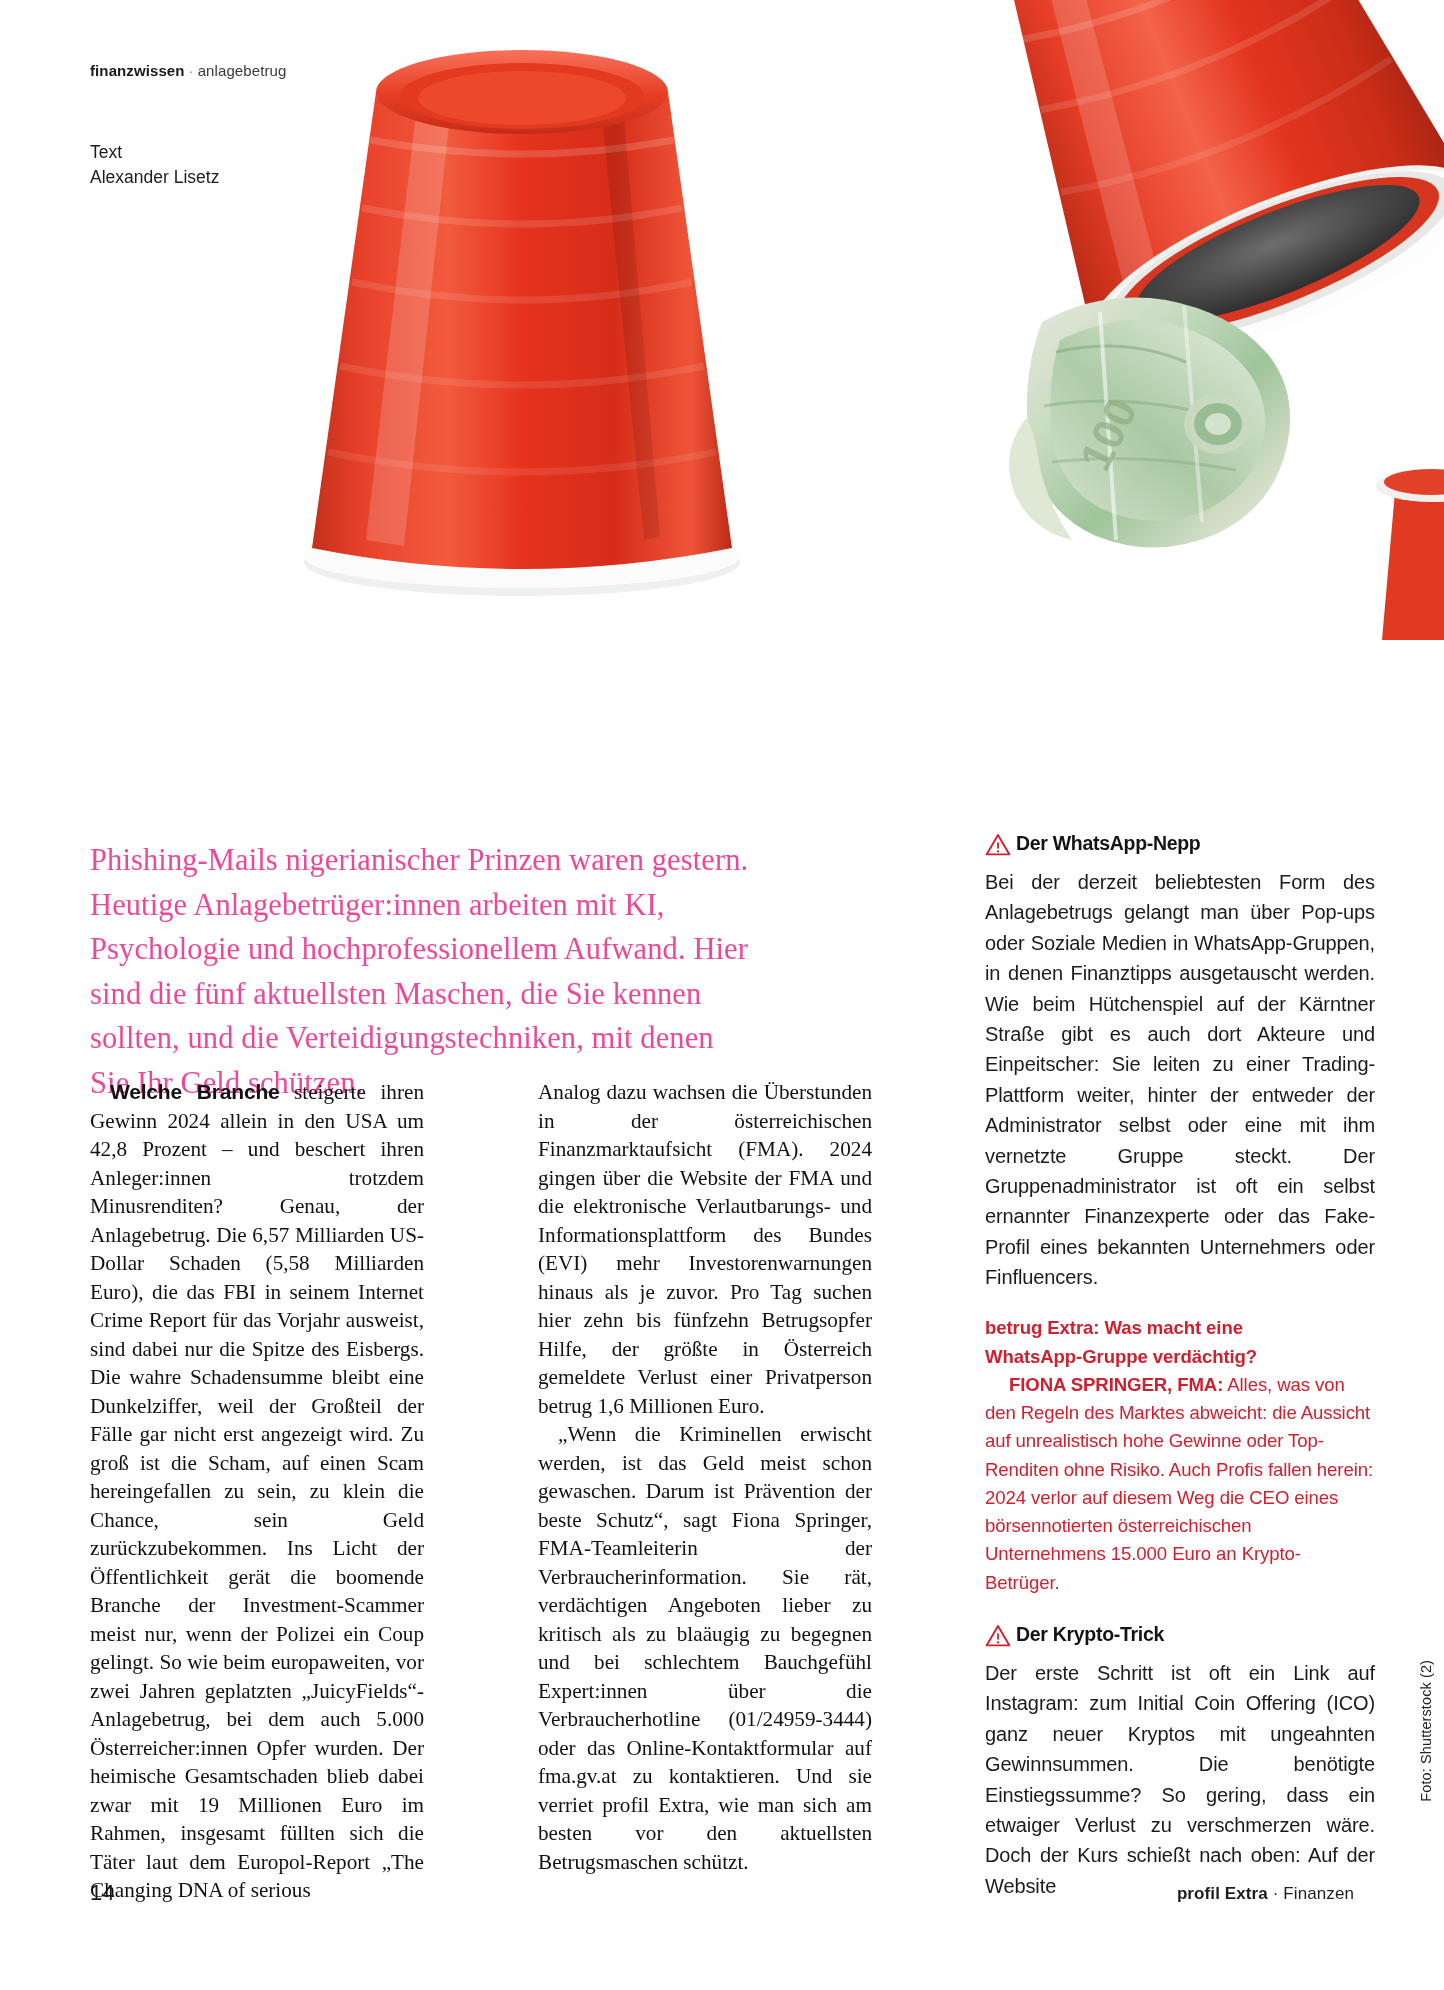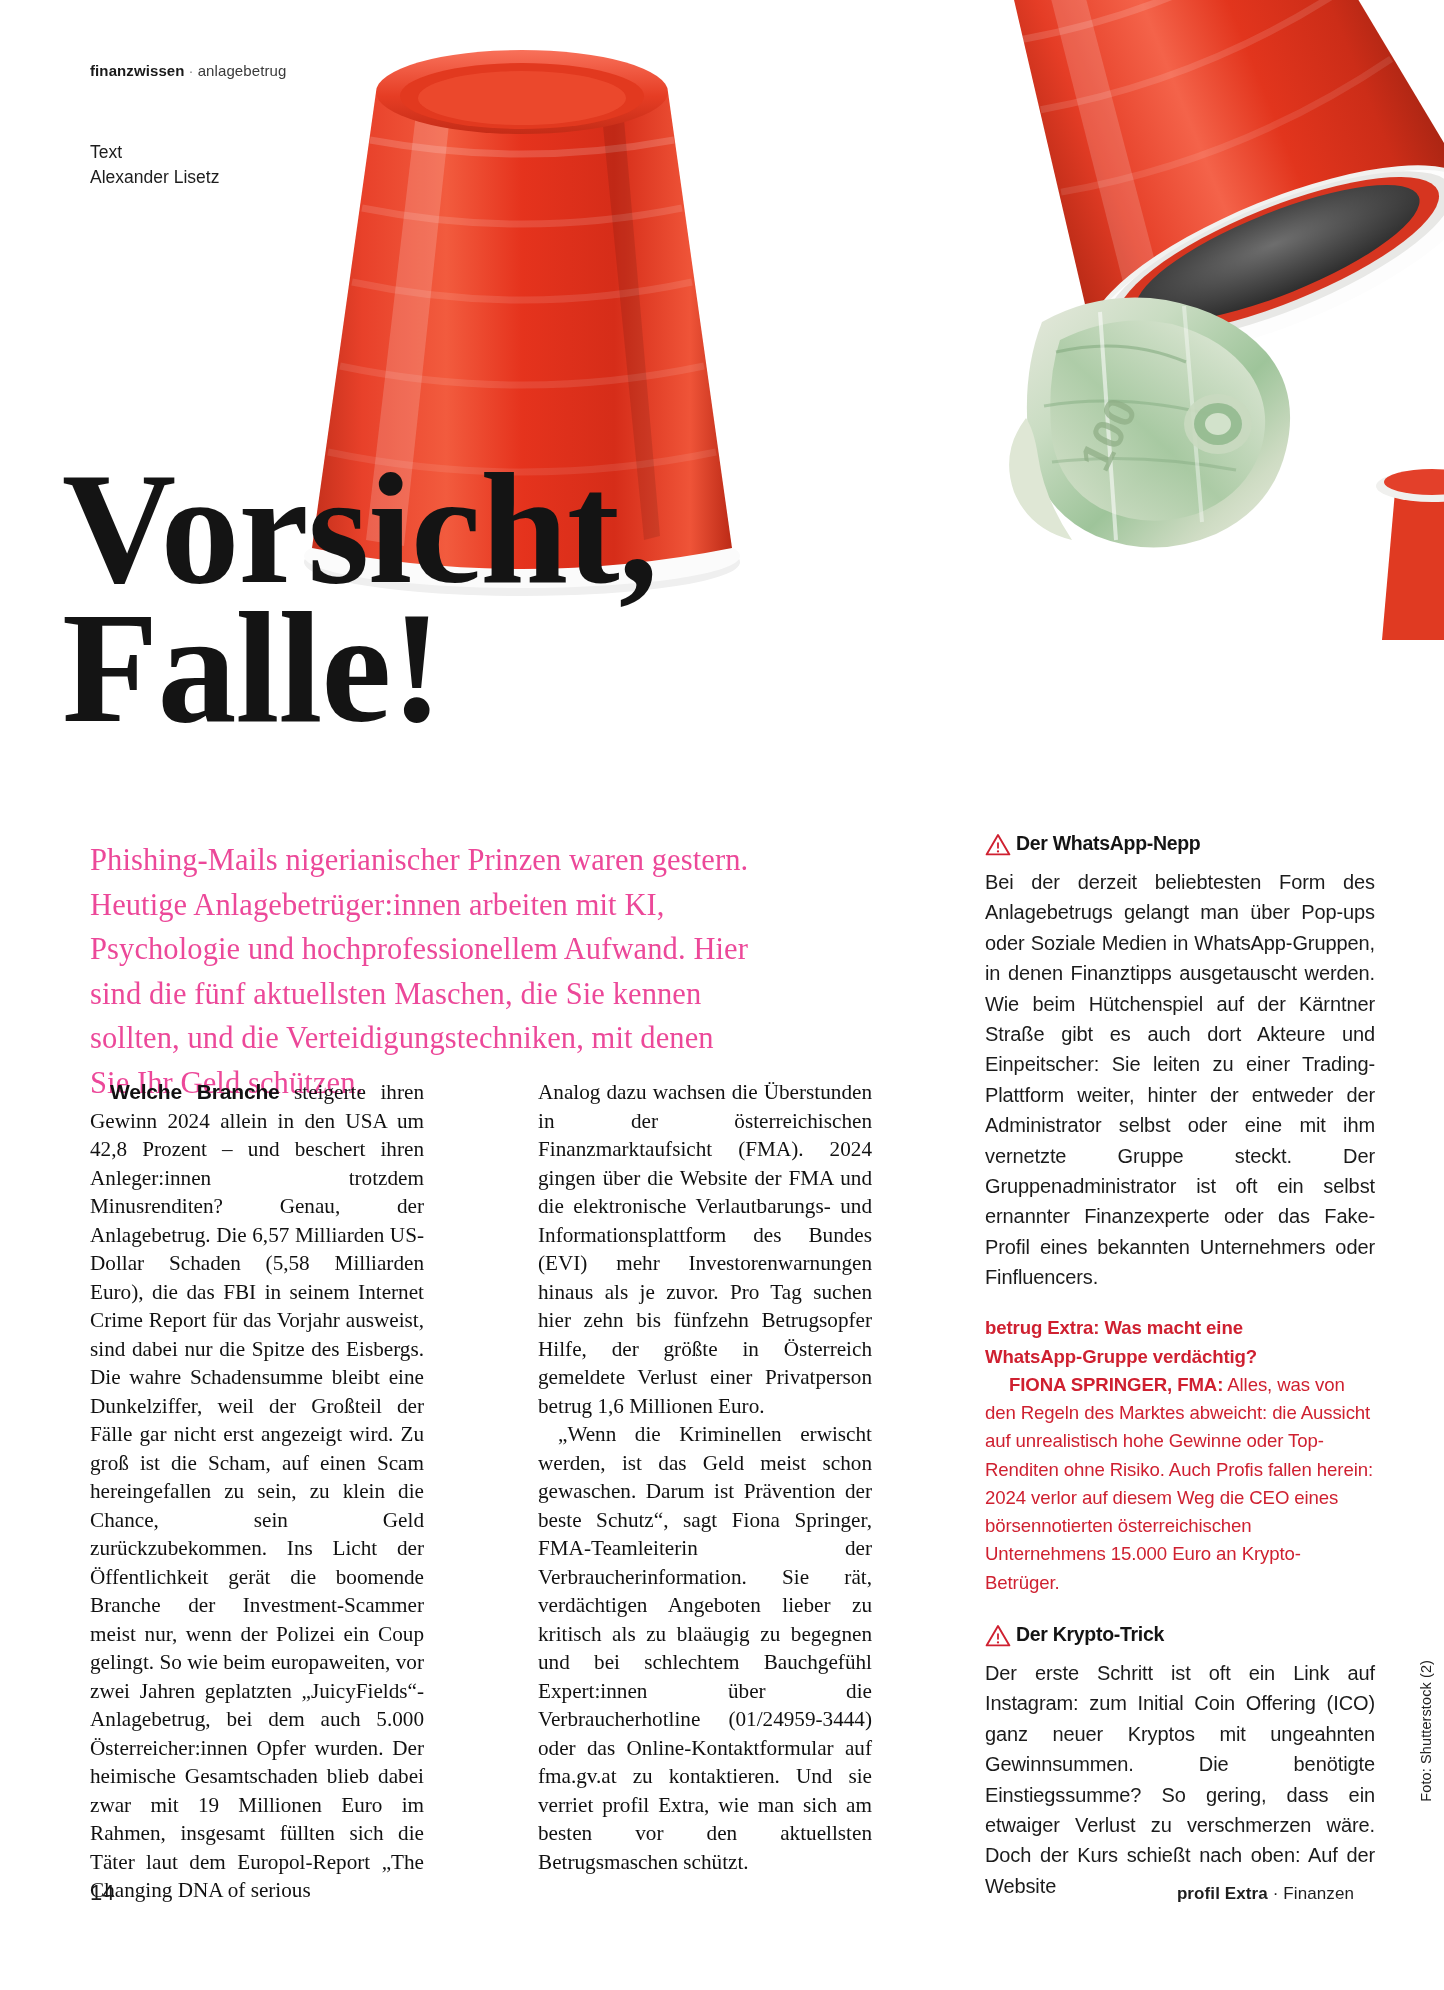--- a/index.html
+++ b/index.html
@@ -231,24 +231,20 @@
 
   <div class="kicker">
     <span class="k-bold">finanzwissen</span><span class="k-sep">·</span><span class="k-light">anlagebetrug</span>
   </div>
 
   <div class="byline">
     <div>Text</div>
     <div>Alexander Lisetz</div>
   </div>
 
-  <h1 class="headline">
-    <span class="h-l1">Vorsicht,</span>
-    <span class="h-l2">Falle!</span>
-  </h1>
 
   <div class="lead">Phishing-Mails nigerianischer Prinzen waren gestern. Heutige Anlagebetrüger:innen arbeiten mit KI, Psychologie und hochprofessionellem Aufwand. Hier sind die fünf aktuellsten Maschen, die Sie kennen sollten, und die Verteidigungstechniken, mit denen Sie Ihr Geld schützen.</div>
 
   <div class="col col1">
     <p><span class="drop-lead">Welche Branche</span><span> steigerte ihren Gewinn 2024 allein in den USA um 42,8 Prozent – und beschert ihren Anleger:innen trotzdem Minusrenditen? Genau, der Anlagebetrug. Die 6,57 Milliarden US-Dollar Schaden (5,58 Milliarden Euro), die das FBI in seinem Internet Crime Report für das Vorjahr ausweist, sind dabei nur die Spitze des Eisbergs. Die wahre Schadensumme bleibt eine Dunkelziffer, weil der Großteil der Fälle gar nicht erst angezeigt wird. Zu groß ist die Scham, auf einen Scam hereingefallen zu sein, zu klein die Chance, sein Geld zurückzubekommen. Ins Licht der Öffentlichkeit gerät die boomende Branche der Investment-Scammer meist nur, wenn der Polizei ein Coup gelingt. So wie beim europaweiten, vor zwei Jahren geplatzten „JuicyFields“-Anlagebetrug, bei dem auch 5.000 Österreicher:innen Opfer wurden. Der heimische Gesamtschaden blieb dabei zwar mit 19 Millionen Euro im Rahmen, insgesamt füllten sich die Täter laut dem Europol-Report „The Changing DNA of serious</span></p>
   </div>
 
   <div class="col col2">
     <p>Analog dazu wachsen die Überstunden in der österreichischen Finanzmarktaufsicht (FMA). 2024 gingen über die Website der FMA und die elektronische Verlautbarungs- und Informationsplattform des Bundes (EVI) mehr Investorenwarnungen hinaus als je zuvor. Pro Tag suchen hier zehn bis fünfzehn Betrugsopfer Hilfe, der größte in Österreich gemeldete Verlust einer Privatperson betrug 1,6 Millionen Euro.</p>
     <p>„Wenn die Kriminellen erwischt werden, ist das Geld meist schon gewaschen. Darum ist Prävention der beste Schutz“, sagt Fiona Springer, FMA-Teamleiterin der Verbraucherinformation. Sie rät, verdächtigen Angeboten lieber zu kritisch als zu blaäugig zu begegnen und bei schlechtem Bauchgefühl Expert:innen über die Verbraucherhotline (01/24959-3444) oder das Online-Kontaktformular auf fma.gv.at zu kontaktieren. Und sie verriet profil Extra, wie man sich am besten vor den aktuellsten Betrugsmaschen schützt.</p>

